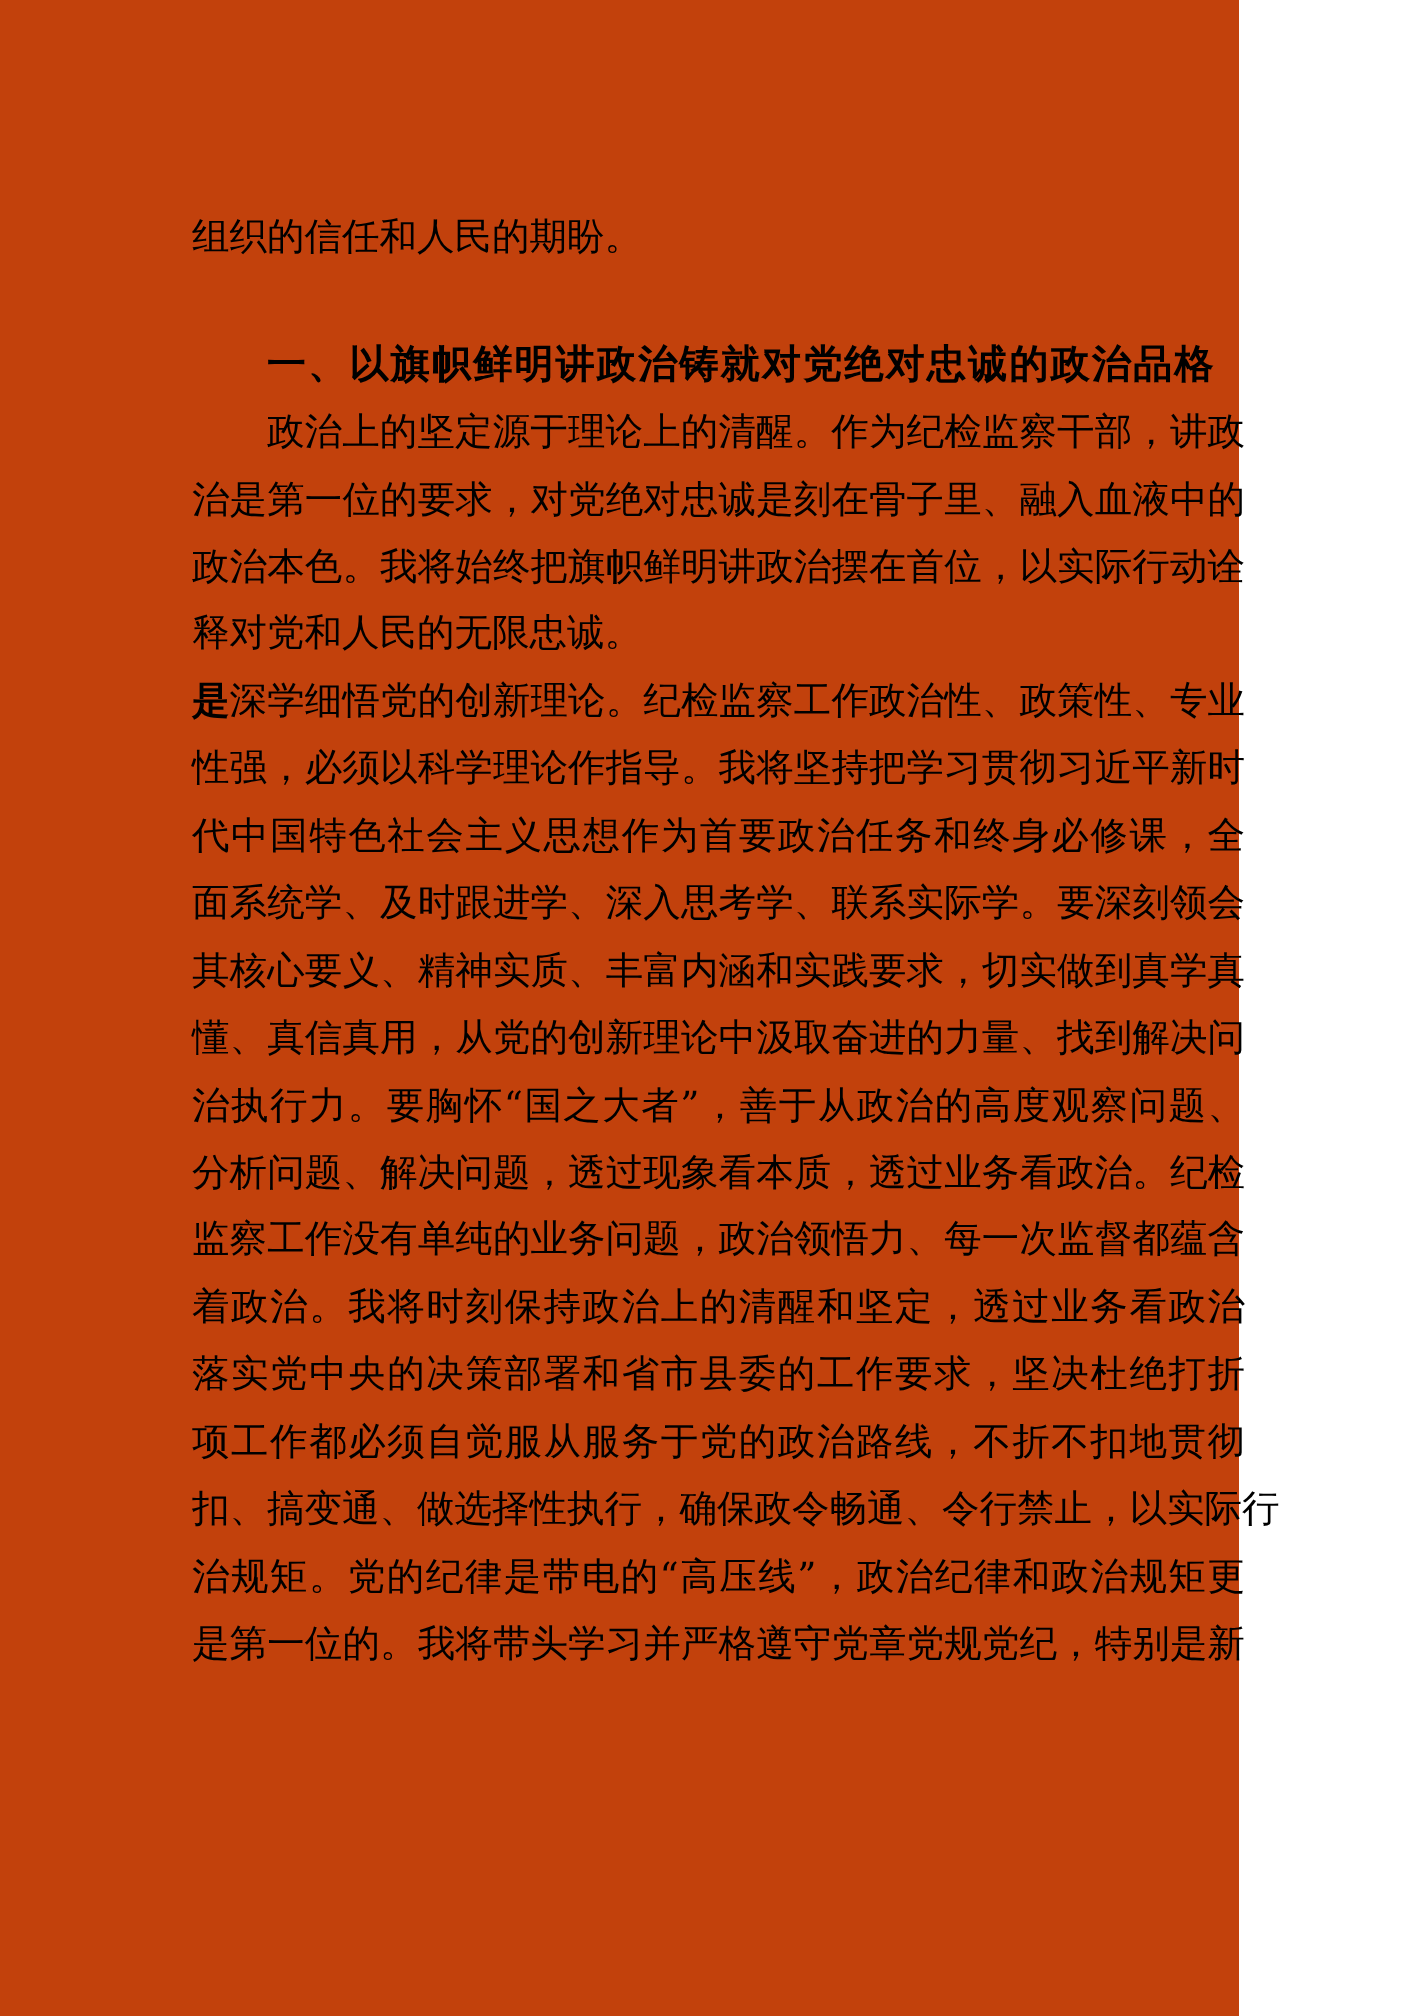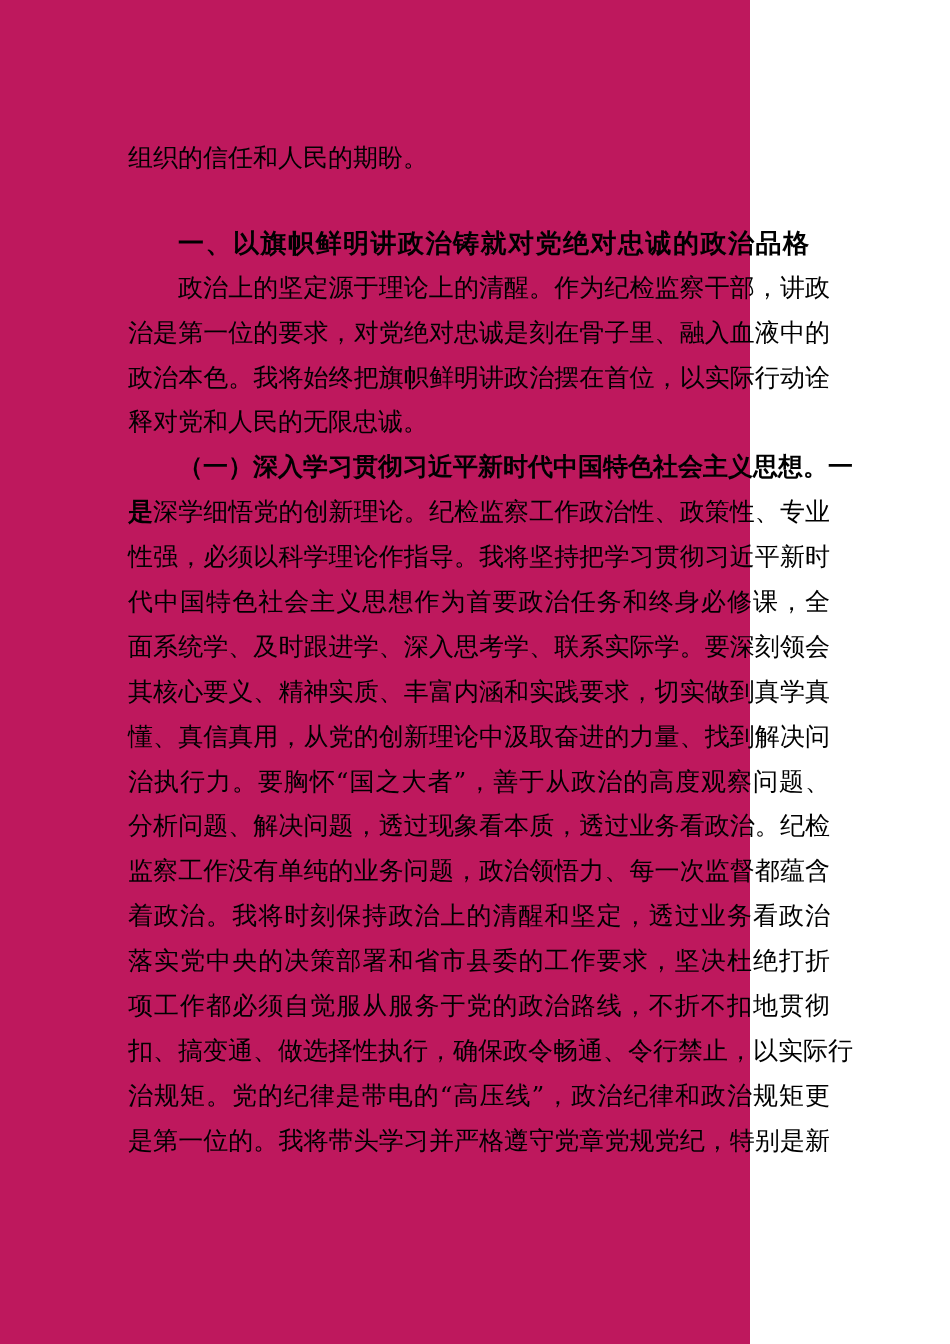--- a/index.html
+++ b/index.html
@@ -7,23 +7,23 @@
     padding: 0;
     background: #ffffff;
   }
   body {
     width: 950px;
     height: 1344px;
     overflow: hidden;
   }
   .page {
     box-sizing: border-box;
-    width: 750px;
+    width: 826px;
     height: 1344px;
-    background: #be185d;
+    background: #c2410c;
     padding: 136px 120px 0 128px;
     color: #000000;
   }
   .text-body {
     width: 702px;
   }
   .line {
     height: 44.9px;
     line-height: 44.9px;
     font-size: 25px;
@@ -54,21 +54,20 @@
 <body>
 
 <div class="page">
   <div class="text-body">
       <div class="line"><span class="run-normal">组织的信任和人民的期盼。</span></div>
       <div class="line heading indent"><span class="run-bold">一、以旗帜鲜明讲政治铸就对党绝对忠诚的政治品格</span></div>
       <div class="line indent justify"><span class="run-normal">政治上的坚定源于理论上的清醒。作为纪检监察干部，讲政</span></div>
       <div class="line justify"><span class="run-normal">治是第一位的要求，对党绝对忠诚是刻在骨子里、融入血液中的</span></div>
       <div class="line justify"><span class="run-normal">政治本色。我将始终把旗帜鲜明讲政治摆在首位，以实际行动诠</span></div>
       <div class="line"><span class="run-normal">释对党和人民的无限忠诚。</span></div>
-      <div class="line indent justify"><span class="run-bold">（一）深入学习贯彻习近平新时代中国特色社会主义思想。一</span></div>
       <div class="line justify"><span class="run-bold">是</span><span class="run-normal">深学细悟党的创新理论。纪检监察工作政治性、政策性、专业</span></div>
       <div class="line justify"><span class="run-normal">性强，必须以科学理论作指导。我将坚持把学习贯彻习近平新时</span></div>
       <div class="line justify"><span class="run-normal">代中国特色社会主义思想作为首要政治任务和终身必修课，全</span></div>
       <div class="line justify"><span class="run-normal">面系统学、及时跟进学、深入思考学、联系实际学。要深刻领会</span></div>
       <div class="line justify"><span class="run-normal">其核心要义、精神实质、丰富内涵和实践要求，切实做到真学真</span></div>
       <div class="line justify"><span class="run-normal">懂、真信真用，从党的创新理论中汲取奋进的力量、找到解决问</span></div>
       <div class="line justify"><span class="run-normal">治执行力。要胸怀“国之大者”，善于从政治的高度观察问题、</span></div>
       <div class="line justify"><span class="run-normal">分析问题、解决问题，透过现象看本质，透过业务看政治。纪检</span></div>
       <div class="line justify"><span class="run-normal">监察工作没有单纯的业务问题，政治领悟力、每一次监督都蕴含</span></div>
       <div class="line justify"><span class="run-normal">着政治。我将时刻保持政治上的清醒和坚定，透过业务看政治</span></div>

